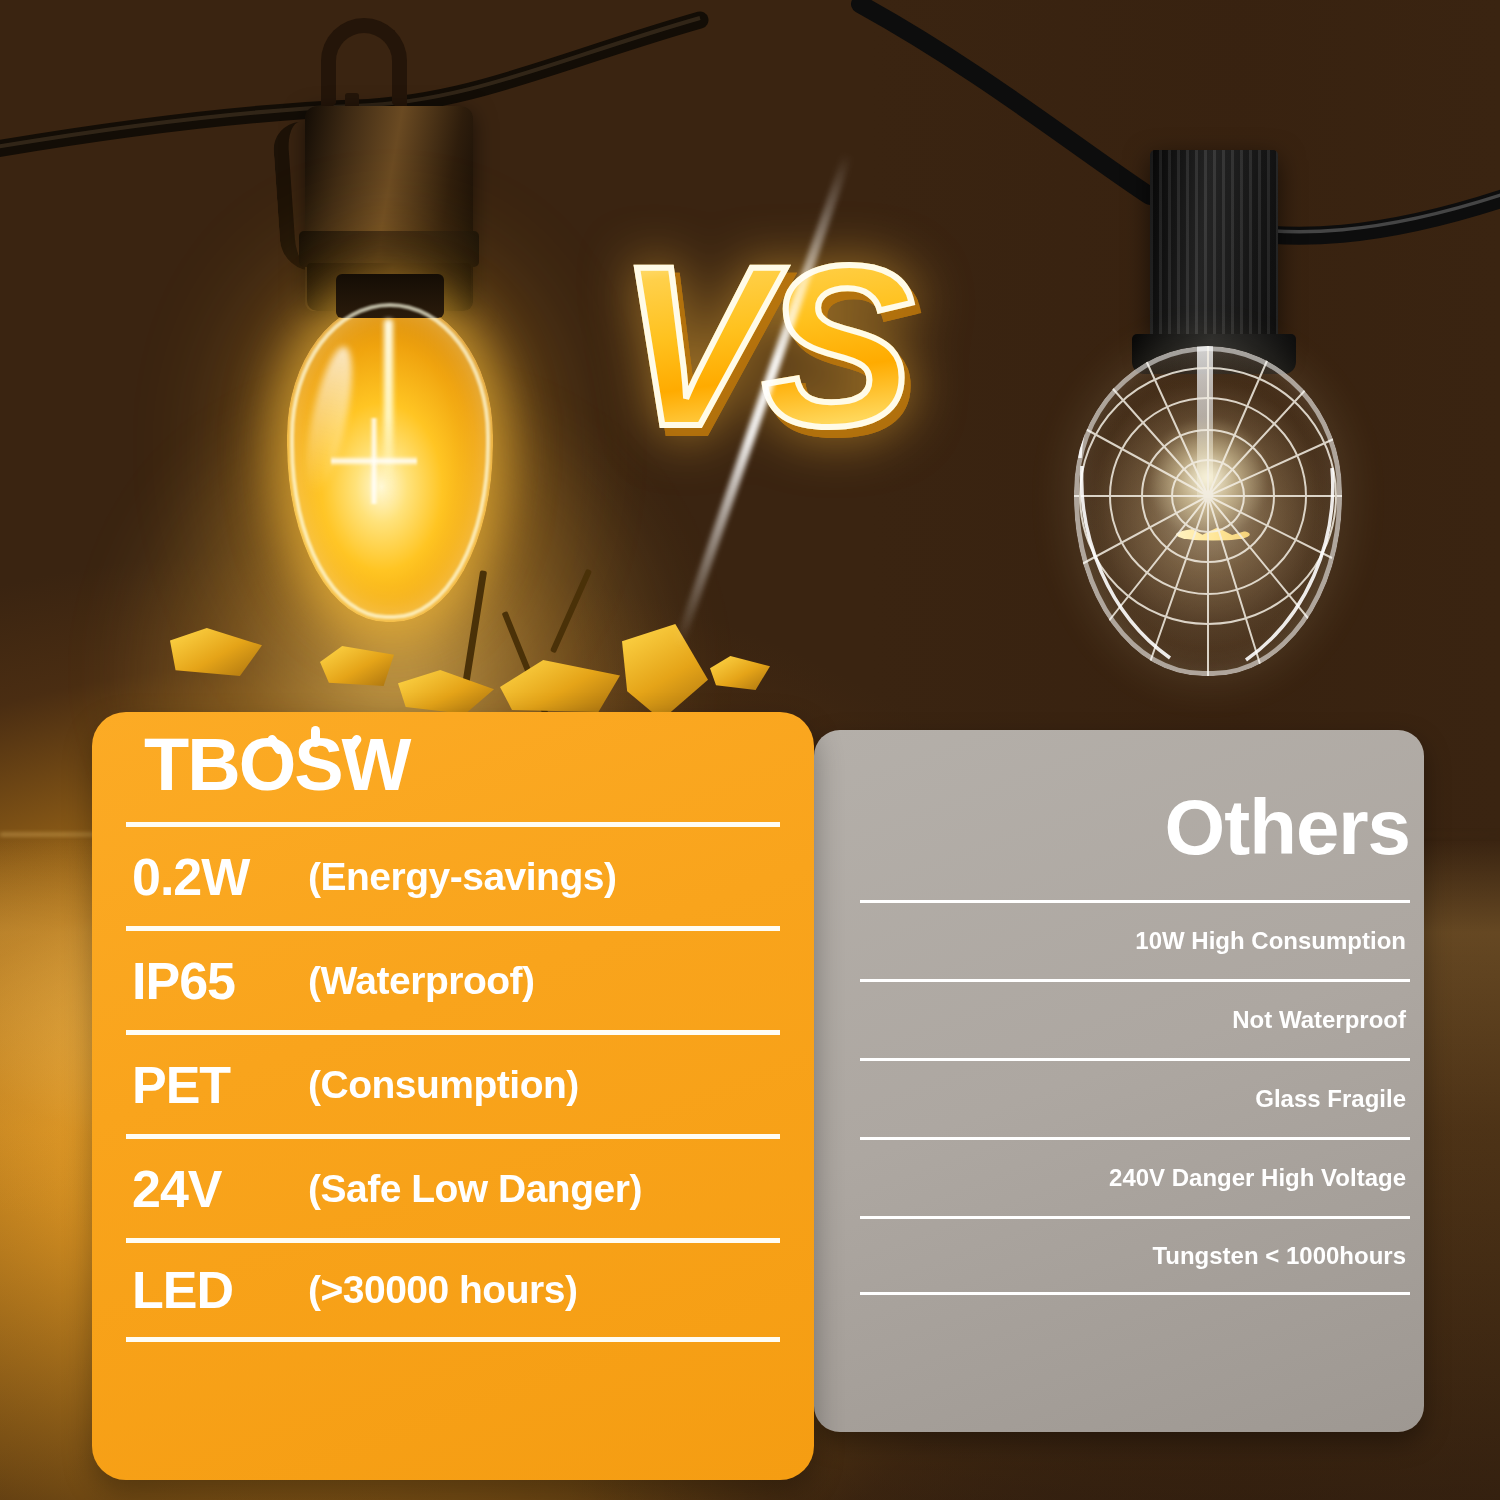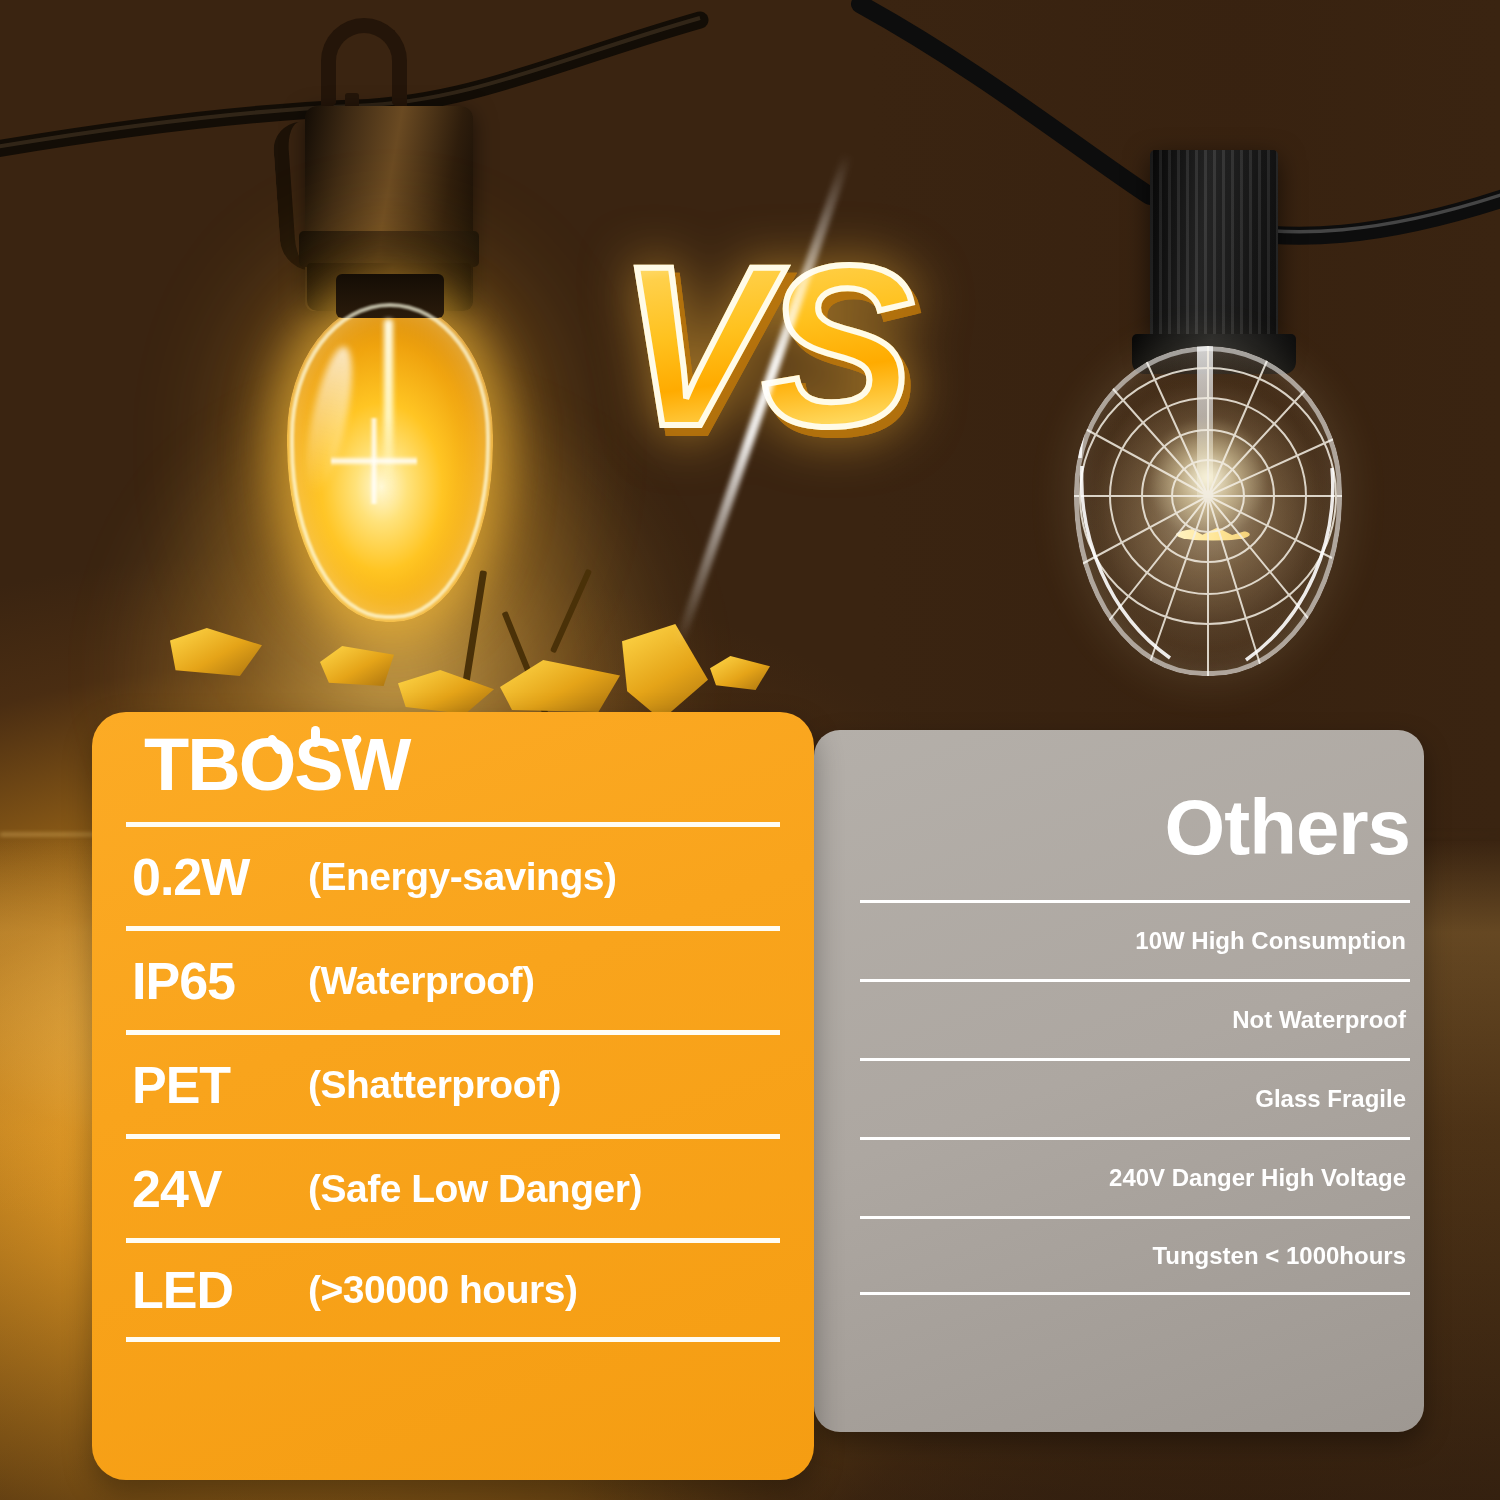--- a/index.html
+++ b/index.html
@@ -347,21 +347,21 @@
         <div class="orow">
           <span class="ospec">0.2W</span>
           <span class="odesc">(Energy-savings)</span>
         </div>
         <div class="orow">
           <span class="ospec">IP65</span>
           <span class="odesc">(Waterproof)</span>
         </div>
         <div class="orow">
           <span class="ospec">PET</span>
-          <span class="odesc">(Shatterproof)</span>
+          <span class="odesc">(Consumption)</span>
         </div>
         <div class="orow">
           <span class="ospec">24V</span>
           <span class="odesc">(Safe Low Danger)</span>
         </div>
         <div class="orow last">
           <span class="ospec">LED</span>
           <span class="odesc">(&gt;30000 hours)</span>
         </div>
       </div>

